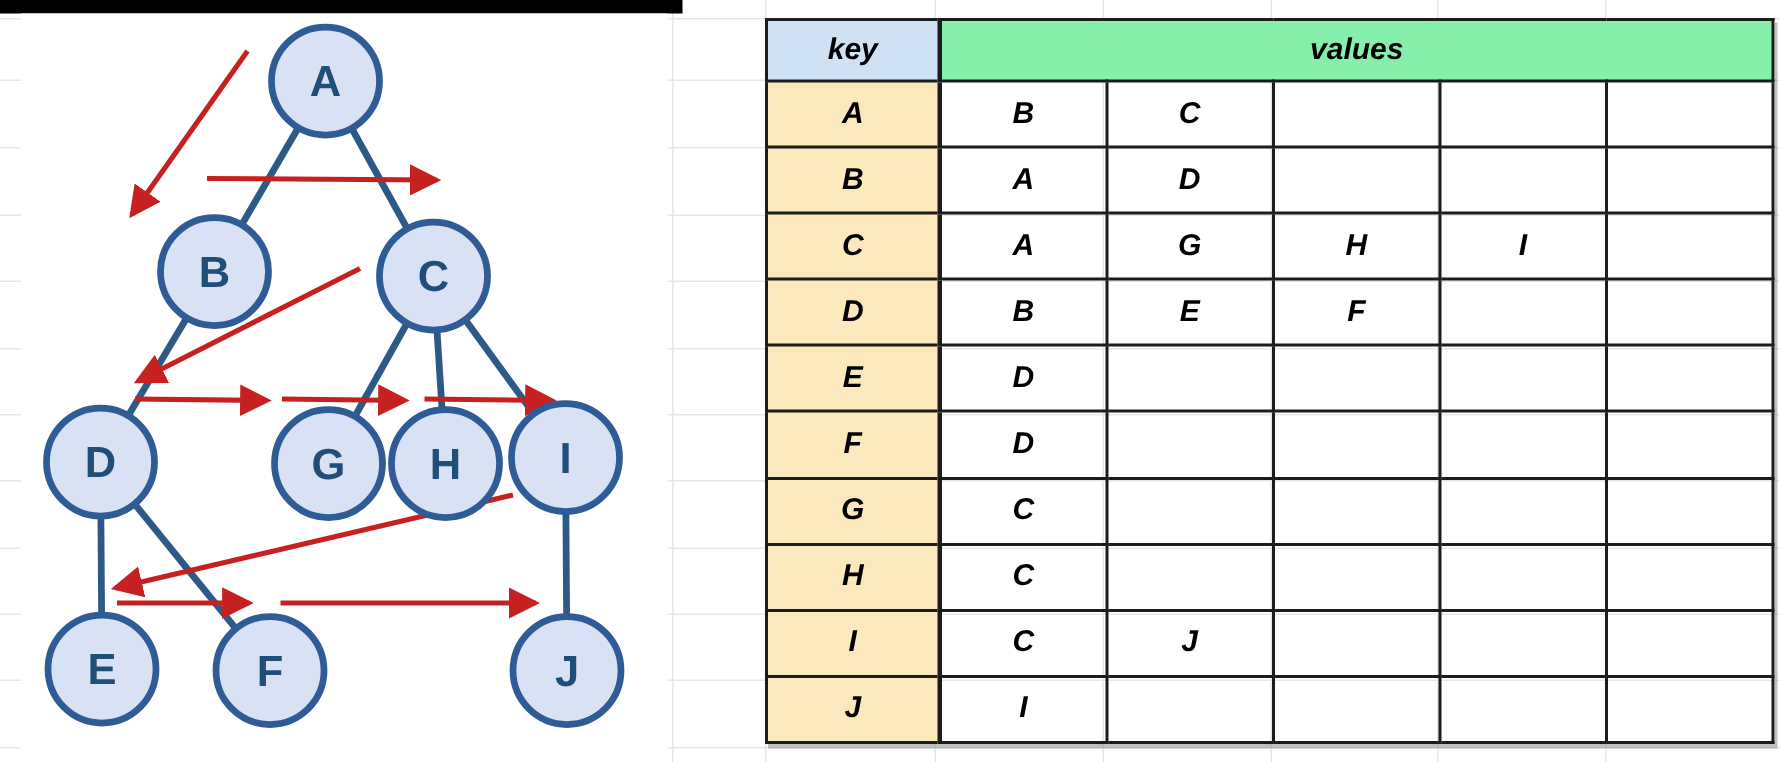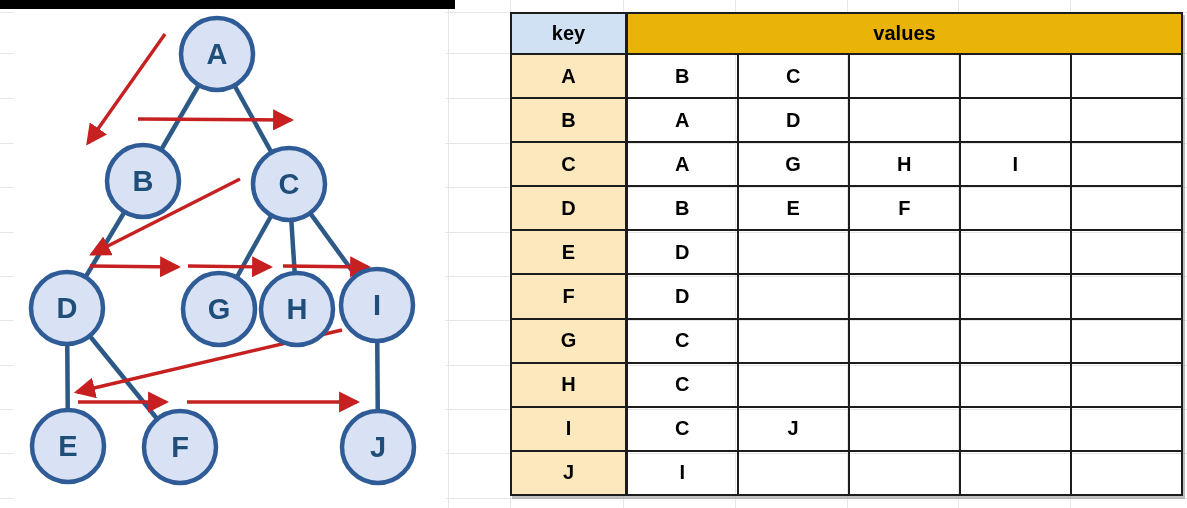--- a/index.html
+++ b/index.html
@@ -13,21 +13,21 @@
   
   #letterbox{position:absolute;left:0;top:0;width:455px;height:9px;background:#000;}
 
   
   #tree-panel{position:absolute;left:14px;top:9px;width:431px;height:491px;background:#ffffff;}
   #tree-svg{position:absolute;left:0;top:0;}
 
   
   #adj-table{position:absolute;left:510px;top:12px;width:673px;height:484px;
              border-collapse:collapse;table-layout:fixed;
-             box-shadow:2px 3px 0 rgba(140,140,140,.55);}
+             box-shadow:2px 3px 0 rgba(140,140,140,.55);font-style:italic;}
   #adj-table th,#adj-table td{border:2px solid #1c1c1c;padding:0;text-align:center;
              vertical-align:middle;font-weight:bold;font-size:20px;color:#000;}
   #adj-table thead th{height:39px;}
   #adj-table td{height:42px;}
   #adj-table .key-col{border-right-width:3px;}
   #adj-table thead tr{border-top:2px solid #5c6b79;}
 </style>
 </head>
 <body>
 
@@ -128,21 +128,21 @@
             <text x="378" y="457" text-anchor="middle" fill="#1f4e79" font-size="29" font-weight="bold" font-family="&quot;Liberation Sans&quot;,sans-serif">J</text>
           </g>
         </g>
     </svg>
   </div>
 
   <table id="adj-table">
     <thead>
       <tr>
         <th class="key-col" style="width: 113px; background: rgb(207, 225, 242);">key</th>
-        <th colspan="5" style="background: #eab308; margin-top: 37px;">values</th>
+        <th colspan="5" style="background: #86efac; margin-top: 37px;">values</th>
       </tr>
     </thead>
     <tbody id="adj-tbody">
         <tr>
           <td class="key-col" style="background: rgb(251, 232, 188);">A</td>
           <td>B</td>
           <td>C</td>
           <td></td>
           <td></td>
           <td></td>

